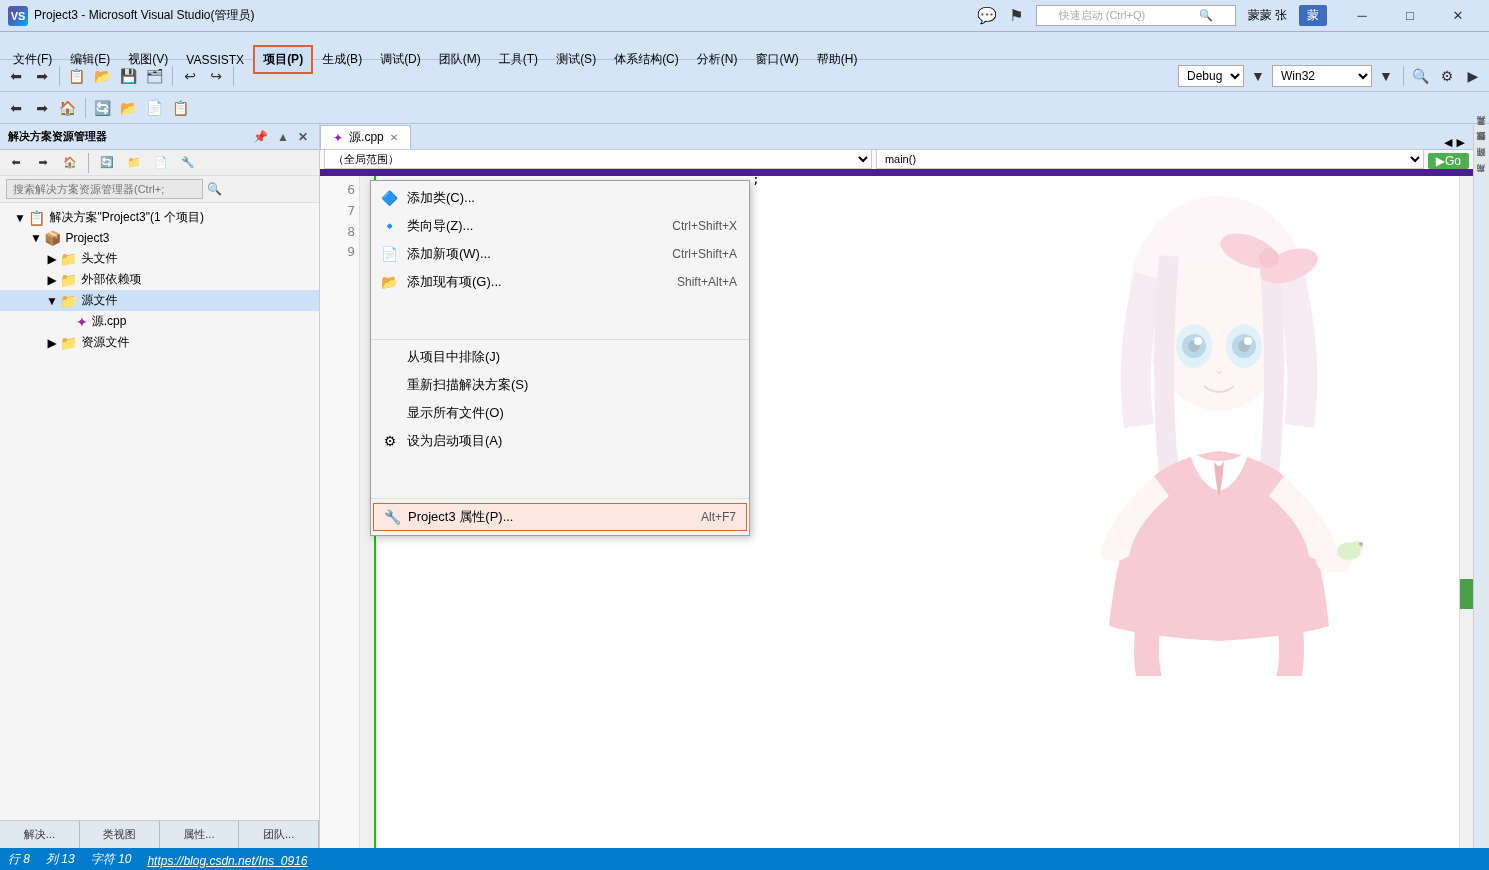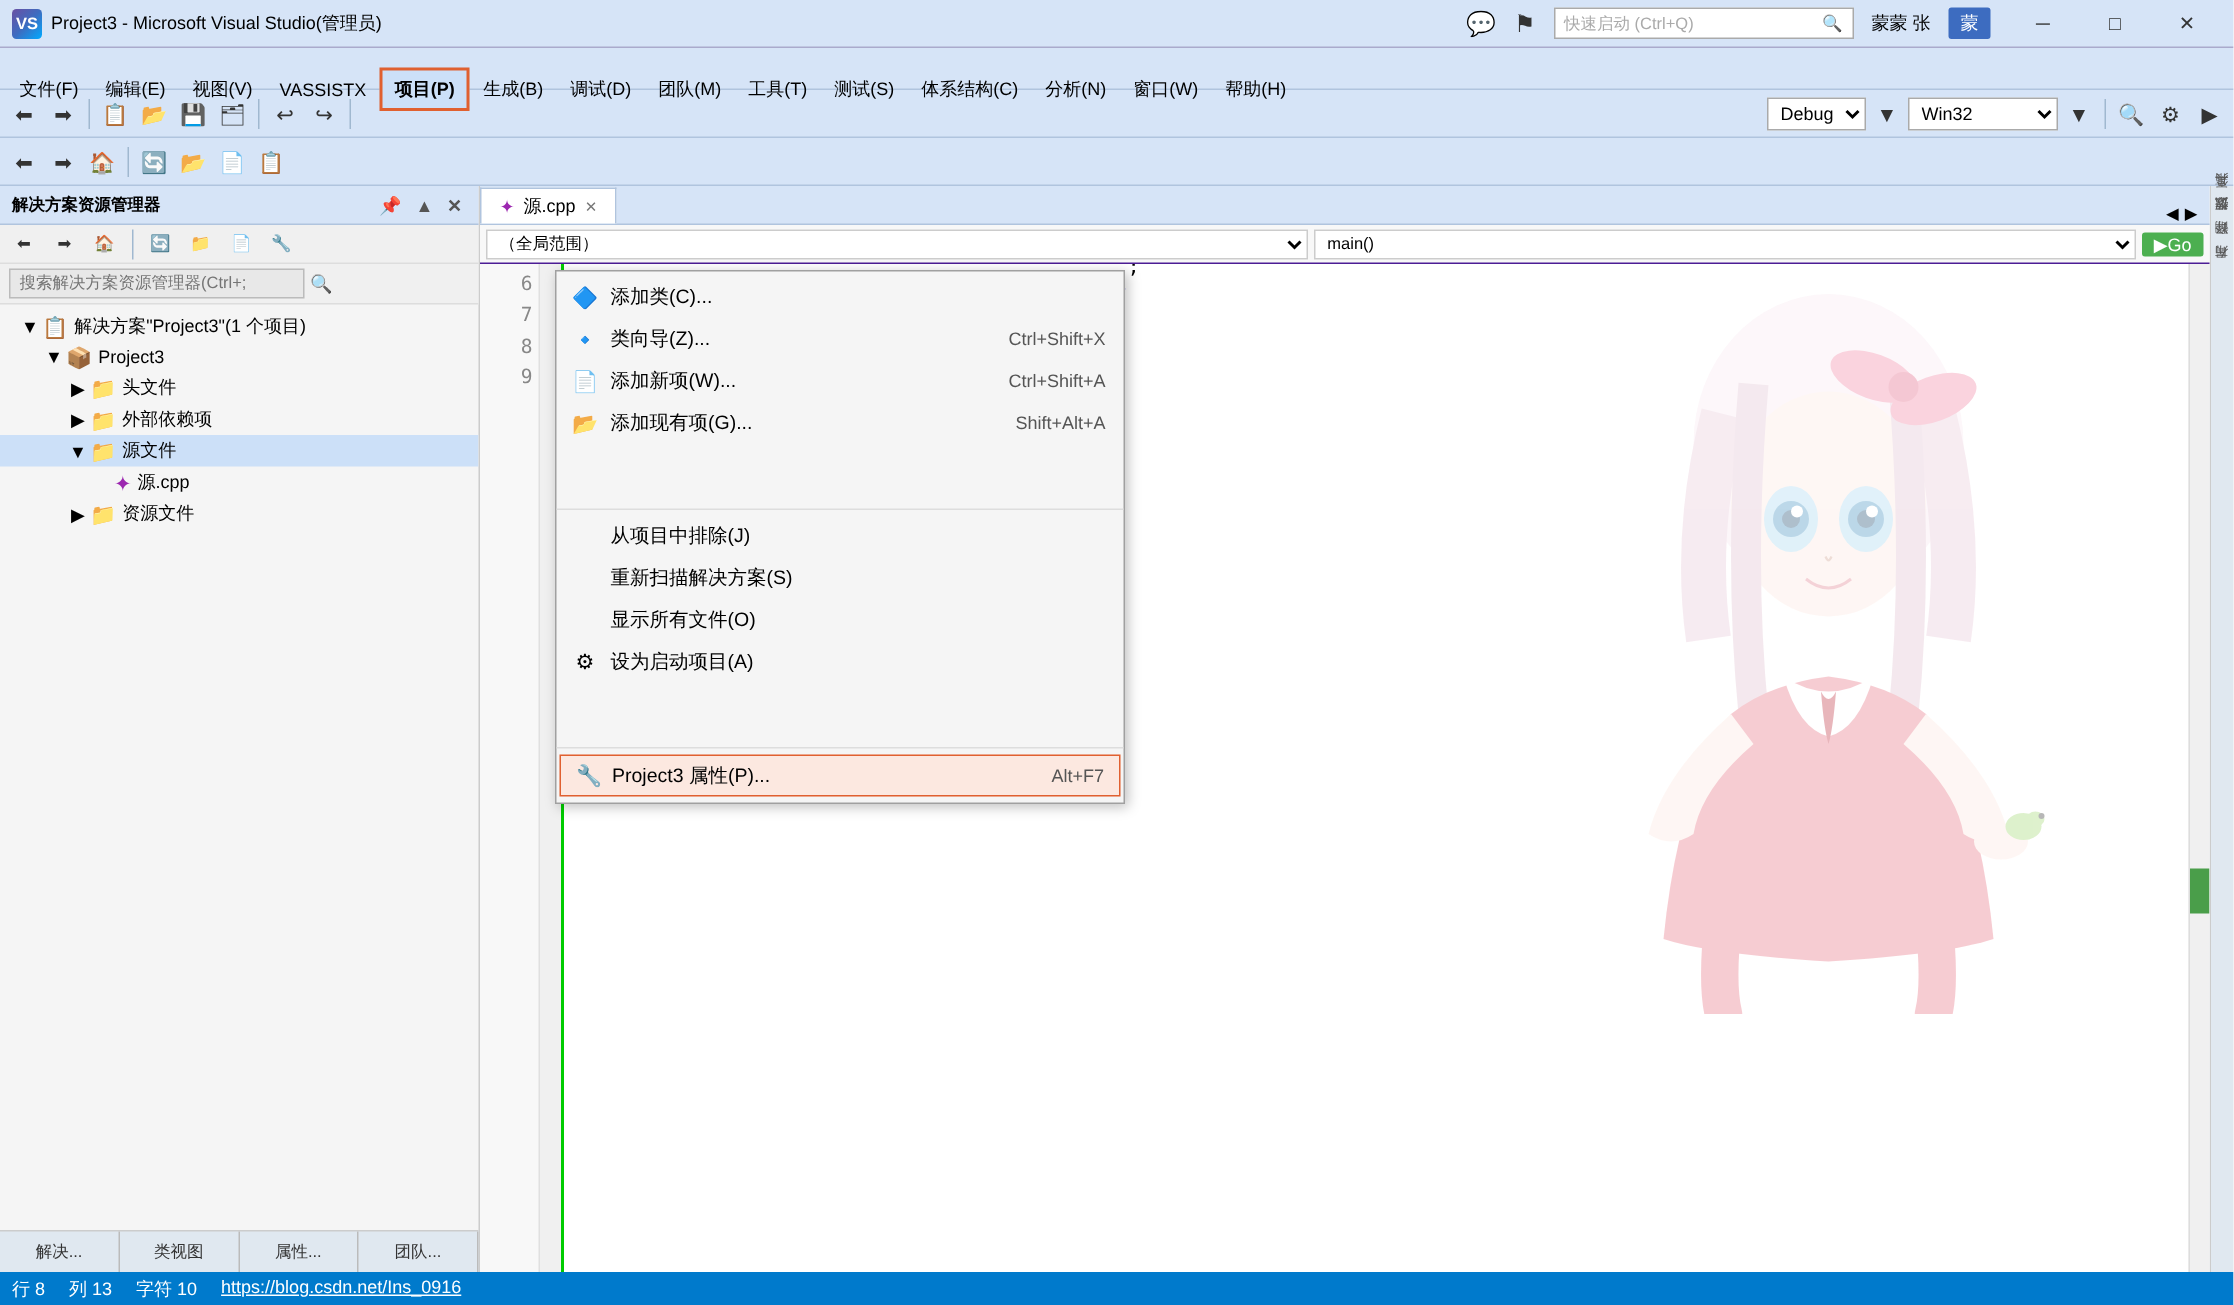--- a/index.html
+++ b/index.html
@@ -200,23 +200,23 @@
       border-bottom: none;
       cursor: pointer;
       margin-right: 2px;
       display: flex; align-items: center; gap: 6px;
     }
     .editor-tab.active { background: #fff; }
 
     .editor-nav-bar {
       height: 26px;
       background: #f8f8f8;
-      border-bottom: 1px solid #4c1d95;
-      display: flex;
-      align-items: center;
+      border-bottom: 7px solid #4c1d95;
+      display: flex;
+      align-items: flex-end;
       padding: 0 4px;
       gap: 4px;
     }
     .editor-nav-select {
       height: 20px; border: 1px solid #ccc; background: white; font-size: 11px; padding: 0 4px; flex: 1;
     }
 
     .code-area {
       flex: 1;
       display: flex;
@@ -357,21 +357,21 @@
       height: 22px;
       background: #007acc;
       display: flex;
       align-items: center;
       padding: 0 8px;
       color: white;
       font-size: 12px;
       z-index: 50;
     }
     .status-bar .status-left { flex: 1; display: flex; gap: 12px; align-items: center; }
-    .status-bar .status-right { display: flex; gap: 16px; align-items: flex-start; }
+    .status-bar .status-right { display: flex; gap: 16px; align-items: flex-end; font-style: italic; }
     .status-item { color: white; font-size: 12px; }
 
     
     .anime-bg {
       position: absolute;
       top: 0; right: 0;
       width: 600px;
       height: 100%;
       opacity: 0.35;
       pointer-events: none;
@@ -388,21 +388,21 @@
 
 <div class="title-bar">
   <div class="vs-icon">VS</div>
   <span class="title-text">Project3 - Microsoft Visual Studio(管理员)</span>
   <div class="title-right" style="display:flex;align-items:center;gap:12px;margin-right:12px;">
 
     <span style="font-size:16px;cursor:pointer;color:#333;">💬</span>
 
     <span style="font-size:16px;cursor:pointer;color:#333;">⚑</span>
 
-    <div class="search-box" style="background:#fff;border:1px solid #aaa;padding:2px 6px;font-size:11px;width:200px;color:#888;display:flex;align-items:center;gap:4px;">
+    <div class="search-box" style="background:#fff;border:1px solid #aaa;padding:2px 22px;font-size:11px;width:200px;color:#888;display:flex;align-items:center;gap:4px;">
       <span style="color:#aaa;font-size:11px;">快速启动 (Ctrl+Q)</span>
       <span style="margin-left:auto;color:#888;">🔍</span>
     </div>
     <span style="font-size:12px;">蒙蒙 张</span>
     <span class="user-badge" style="background:#3d6cc0;color:white;padding:2px 8px;font-size:12px;border-radius:2px;cursor:pointer;">蒙</span>
   </div>
   <div class="title-controls">
     <button class="title-btn">─</button>
     <button class="title-btn">□</button>
     <button class="title-btn close">✕</button>

